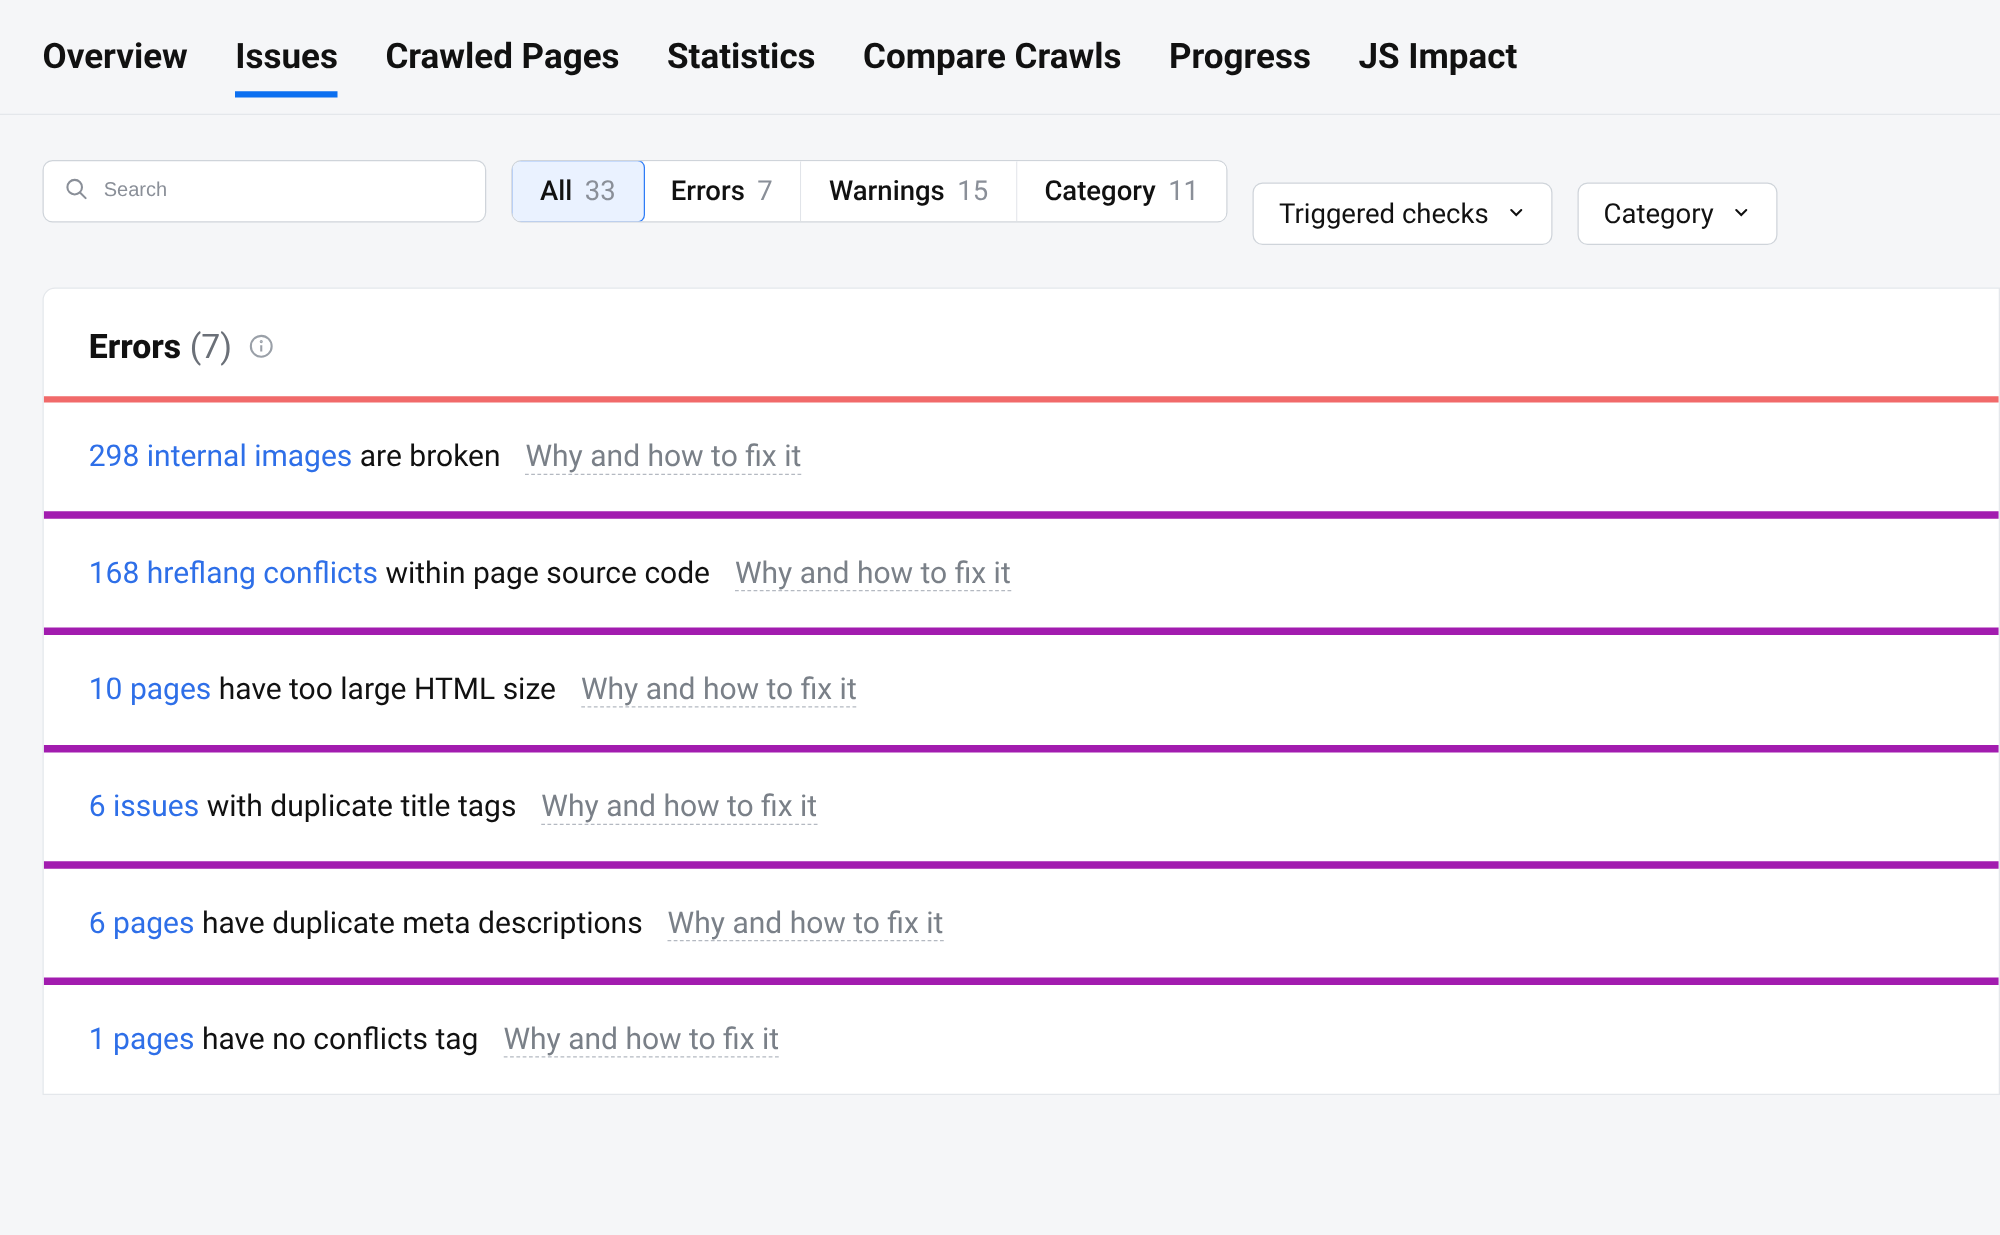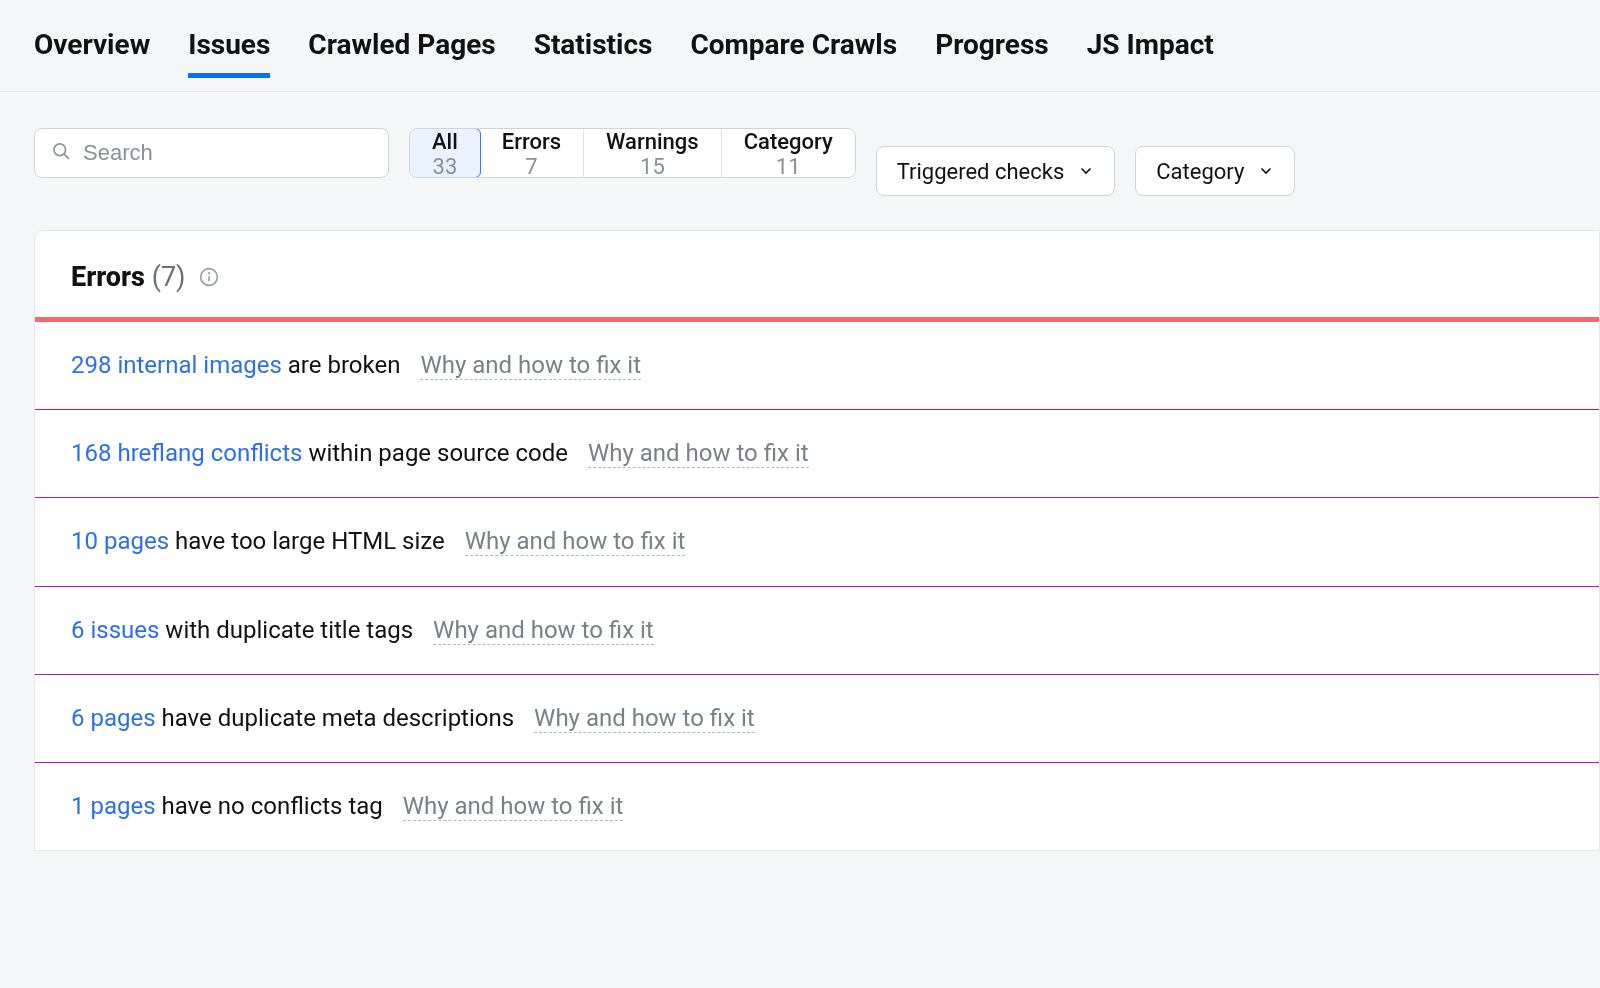--- a/index.html
+++ b/index.html
@@ -47,45 +47,45 @@
     height: 50px;
     background: #fff;
     border: 1px solid #cfd4da;
     border-radius: 8px;
     padding: 0 16px;
   }
   .search-wrap svg { flex: 0 0 auto; }
   .search-input {
     border: none;
     outline: none;
-    font-size: 22px;
+    font-size: 16px;
     color: #111;
     width: 100%;
     background: transparent;
   }
   .search-input::placeholder { color: #8a8f98; }
   .seg-group {
     display: flex;
     height: 50px;
     border: 1px solid #cfd4da;
     border-radius: 8px;
     overflow: hidden;
     background: #fff;
   }
   .seg {
     display: flex;
     align-items: center;
+    gap: 10px;
     padding: 0 22px;
     font-size: 22px;
     font-weight: 500;
     color: #111;
     border-right: 1px solid #e1e4e9;
     cursor: pointer;
     background: #fff;
-    flex-direction: column;
   }
   .seg:last-child { border-right: none; }
   .seg .count { color: #8a8f98; font-weight: 400; }
   .seg.active {
     background: #eaf2ff;
     border: 1px solid #2e7cf6;
     border-radius: 6px;
     margin: -1px;
     position: relative;
     z-index: 1;
@@ -124,21 +124,21 @@
     color: #111;
   }
   .panel-title .paren { font-weight: 400; color: #6b7078; }
   .info-icon {
     width: 22px; height: 22px;
     display: inline-flex; align-items: center; justify-content: center;
   }
   .red-bar { height: 5px; background: #f16a6a; }
   .issue-row {
     padding: 28px 36px;
-    border-bottom: 1px solid #a21caf;
+    border-bottom: 6px solid #a21caf;
     font-size: 24px;
     line-height: 1.3;
   }
   .issue-row:last-child { border-bottom: none; }
   .issue-link { color: #2e6fe8; cursor: pointer; }
   .issue-rest { color: #111; }
   .fix-link {
     color: #7a8088;
     border-bottom: 1px dashed #b4b9c1;
     margin-left: 14px;

